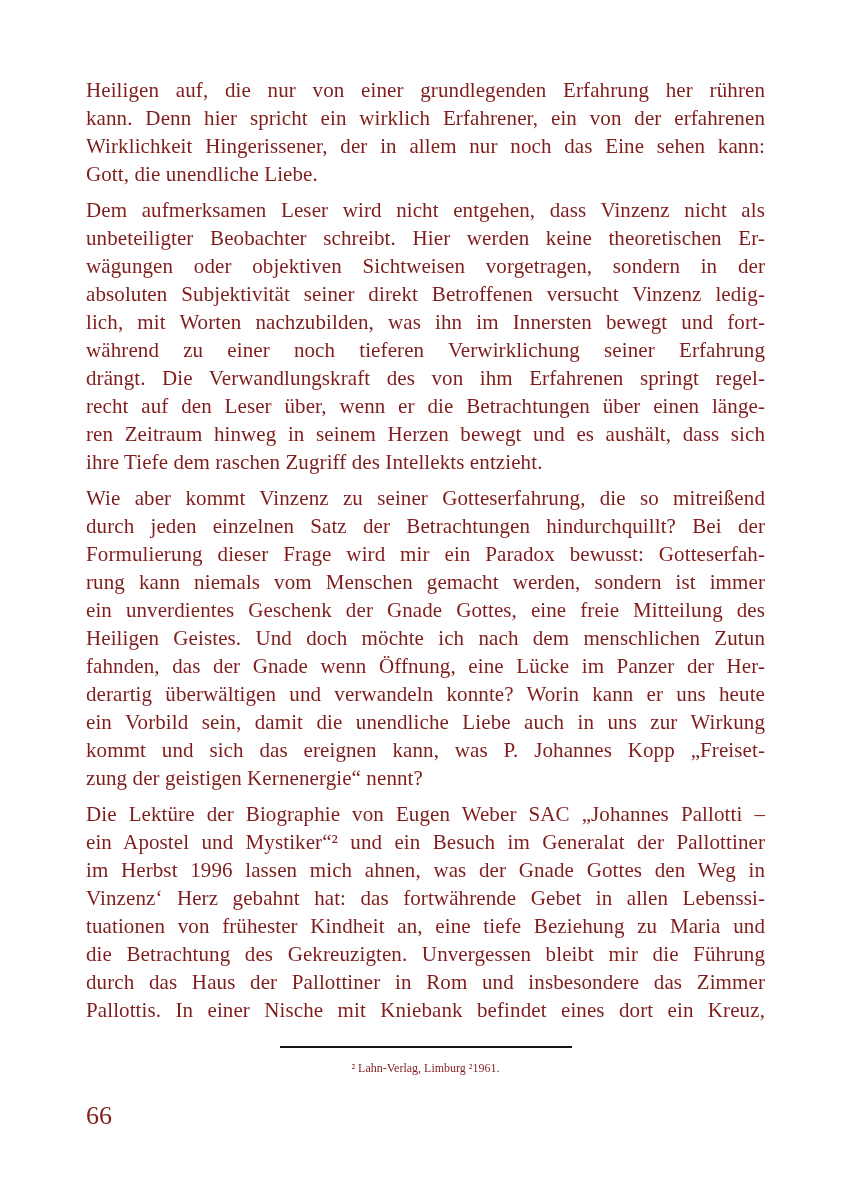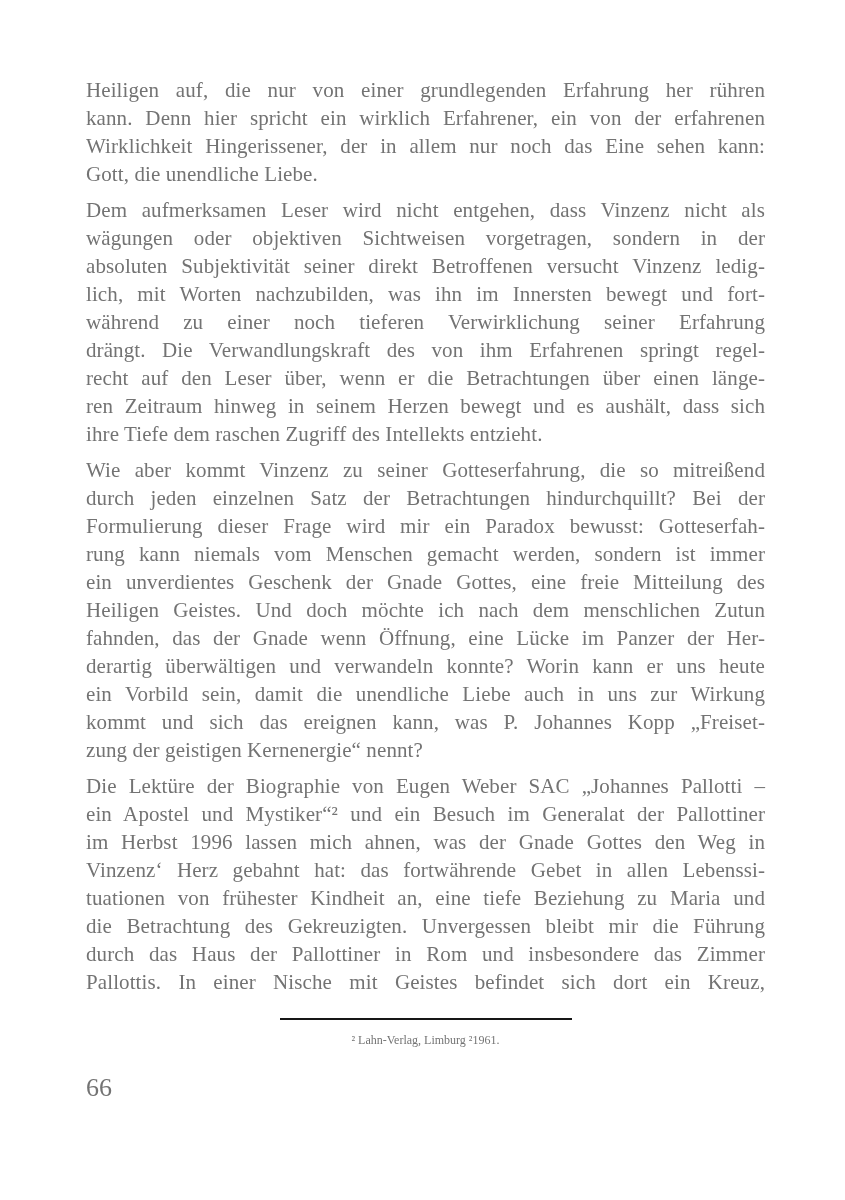--- a/index.html
+++ b/index.html
@@ -2,21 +2,21 @@
 <html lang="de"><head>
 <meta charset="utf-8">
 <style>
   html, body { margin: 0; padding: 0; background: #e8e8e8; }
   .page {
     position: relative;
     width: 845px;
     height: 1200px;
     margin: 0 auto;
     background: #ffffff;
-    color: #737373;
+    color: #7f1d1d;
     font-family: "Liberation Serif", "DejaVu Serif", serif;
     overflow: hidden;
   }
   .content {
     position: absolute;
     left: 86px;
     top: 76px;
     width: 679px;
   }
   .para { margin: 0 0 8px 0; }
@@ -58,20 +58,21 @@
 
     <div class="para">
       <div class="line">Heiligen auf, die nur von einer grundlegenden Erfahrung her rühren</div>
       <div class="line">kann. Denn hier spricht ein wirklich Erfahrener, ein von der erfahrenen</div>
       <div class="line">Wirklichkeit Hingerissener, der in allem nur noch das Eine sehen kann:</div>
       <div class="line endline">Gott, die unendliche Liebe.</div>
     </div>
 
     <div class="para">
       <div class="line">Dem aufmerksamen Leser wird nicht entgehen, dass Vinzenz nicht als</div>
+      <div class="line">unbeteiligter Beobachter schreibt. Hier werden keine theoretischen Er-</div>
       <div class="line">wägungen oder objektiven Sichtweisen vorgetragen, sondern in der</div>
       <div class="line">absoluten Subjektivität seiner direkt Betroffenen versucht Vinzenz ledig-</div>
       <div class="line">lich, mit Worten nachzubilden, was ihn im Innersten bewegt und fort-</div>
       <div class="line">während zu einer noch tieferen Verwirklichung seiner Erfahrung</div>
       <div class="line">drängt. Die Verwandlungskraft des von ihm Erfahrenen springt regel-</div>
       <div class="line">recht auf den Leser über, wenn er die Betrachtungen über einen länge-</div>
       <div class="line">ren Zeitraum hinweg in seinem Herzen bewegt und es aushält, dass sich</div>
       <div class="line endline">ihre Tiefe dem raschen Zugriff des Intellekts entzieht.</div>
     </div>
 
@@ -90,21 +91,21 @@
     </div>
 
     <div class="para">
       <div class="line">Die Lektüre der Biographie von Eugen Weber SAC „Johannes Pallotti –</div>
       <div class="line">ein Apostel und Mystiker“² und ein Besuch im Generalat der Pallottiner</div>
       <div class="line">im Herbst 1996 lassen mich ahnen, was der Gnade Gottes den Weg in</div>
       <div class="line">Vinzenz‘ Herz gebahnt hat: das fortwährende Gebet in allen Lebenssi-</div>
       <div class="line">tuationen von frühester Kindheit an, eine tiefe Beziehung zu Maria und</div>
       <div class="line">die Betrachtung des Gekreuzigten. Unvergessen bleibt mir die Führung</div>
       <div class="line">durch das Haus der Pallottiner in Rom und insbesondere das Zimmer</div>
-      <div class="line">Pallottis. In einer Nische mit Geistes befindet sich dort ein Kreuz,</div>
+      <div class="line">Pallottis. In einer Nische mit Kniebank befindet eines dort ein Kreuz,</div>
     </div>
 
     <hr class="fn-rule">
 
     <div class="footnote">² Lahn-Verlag, Limburg ²1961.</div>
 
     <div class="page-number">66</div>
 
   </div>
 </div>

